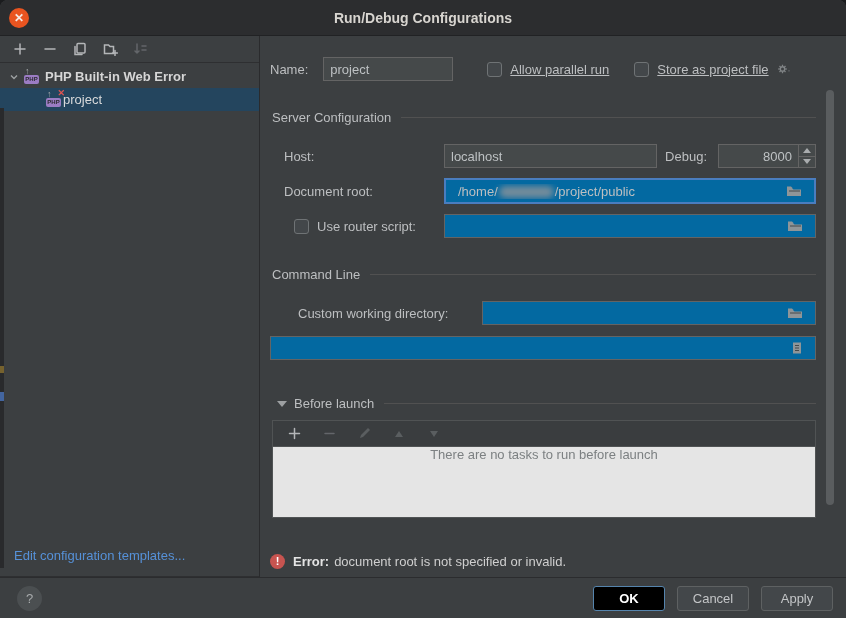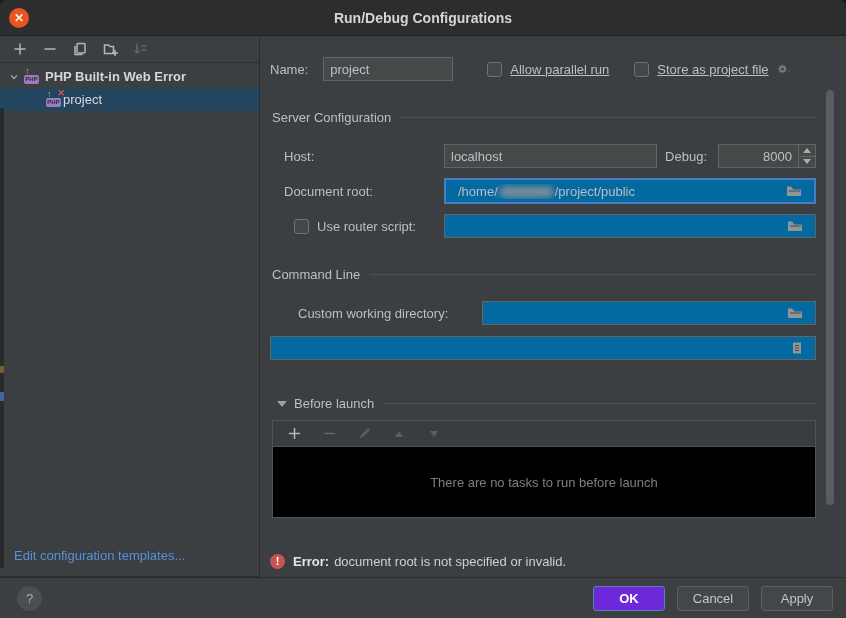--- a/index.html
+++ b/index.html
@@ -80,35 +80,35 @@
 
   .interp-wrap { flex:1; display:flex; align-items:center; min-width:0; }
   .info-btn { width:26px; height:26px; margin-left:7px; flex:0 0 26px; border-radius:4px; background:#46494b; display:flex; align-items:center; justify-content:center; cursor:pointer; }
   .info-circle { width:17px; height:17px; border-radius:50%; background:#3594cf; color:#eef5fa; font-weight:bold; font-size:11px; display:flex; align-items:center; justify-content:center; font-family:"Liberation Serif",serif; }
 
   .bl-header { display:flex; align-items:center; margin-top:36px; margin-bottom:9px; }
   .bl-header .tri { width:0; height:0; border-left:5px solid transparent; border-right:5px solid transparent; border-top:6px solid #9da0a2; margin:0 7px 0 7px; }
   .bl-header .hline { flex:1; border-top:1px solid #515151; margin-left:10px; }
   .bl-box { margin-left:2px; border:1px solid #505354; }
   .bl-toolbar { height:26px; display:flex; align-items:center; gap:19px; padding-left:13px; border-bottom:1px solid #505354; background:#3a3d3f; }
-  .bl-empty { height:70px; background:#000000; display:flex; align-items:center; justify-content:center; color:#7c8082; }
+  .bl-empty { height:70px; background:#e5e5e5; display:flex; justify-content:center; color:#7c8082; }
 
   .error-row { flex:0 0 26px; display:flex; align-items:center; padding-left:0; margin-bottom:3px; margin-top:5px; }
   .err-icon { width:15px; height:15px; border-radius:50%; background:#c75450; color:#fff; font-size:11px; font-weight:bold; display:flex; align-items:center; justify-content:center; flex:0 0 15px; }
   .err-label { font-weight:bold; color:#e4e4e4; margin-left:8px; }
   .err-msg { color:#cfcfcf; margin-left:5px; }
 
   .scrollbar-thumb { position:absolute; right:12px; top:54px; width:8px; height:415px; background:#5a5d5f; border-radius:4px; cursor:pointer; }
 
   
   .footer { flex:0 0 41px; background:#3c3f41; border-top:1px solid #2b2c2e; display:flex; align-items:center; padding:0 13px 0 17px; }
   .help-btn { width:25px; height:25px; border-radius:50%; background:#4b4f51; color:#a8abad; display:flex; align-items:center; justify-content:center; font-size:13px; cursor:pointer; }
   .footer-buttons { margin-left:auto; display:flex; gap:12px; }
   .btn { min-width:72px; height:25px; background:#43474a; border:1px solid #5e6162; border-radius:3px; color:#c3c5c7; font-size:13px; font-family:"Liberation Sans",sans-serif; cursor:pointer; padding:0 14px; }
-  .btn.primary { background:#6d28d9; border-color:#5584ad; color:#ffffff; font-weight:bold; }
+  .btn.primary { background:#000000; border-color:#5584ad; color:#ffffff; font-weight:bold; }
 
   svg { display:block; }
   .ic-stroke { stroke:#b4b6b8; stroke-width:1.5; fill:none; stroke-linecap:round; }
   .ic-dim { stroke:#63666a; }
 </style>
 </head>
 <body>
 
 <div class="window">
 

